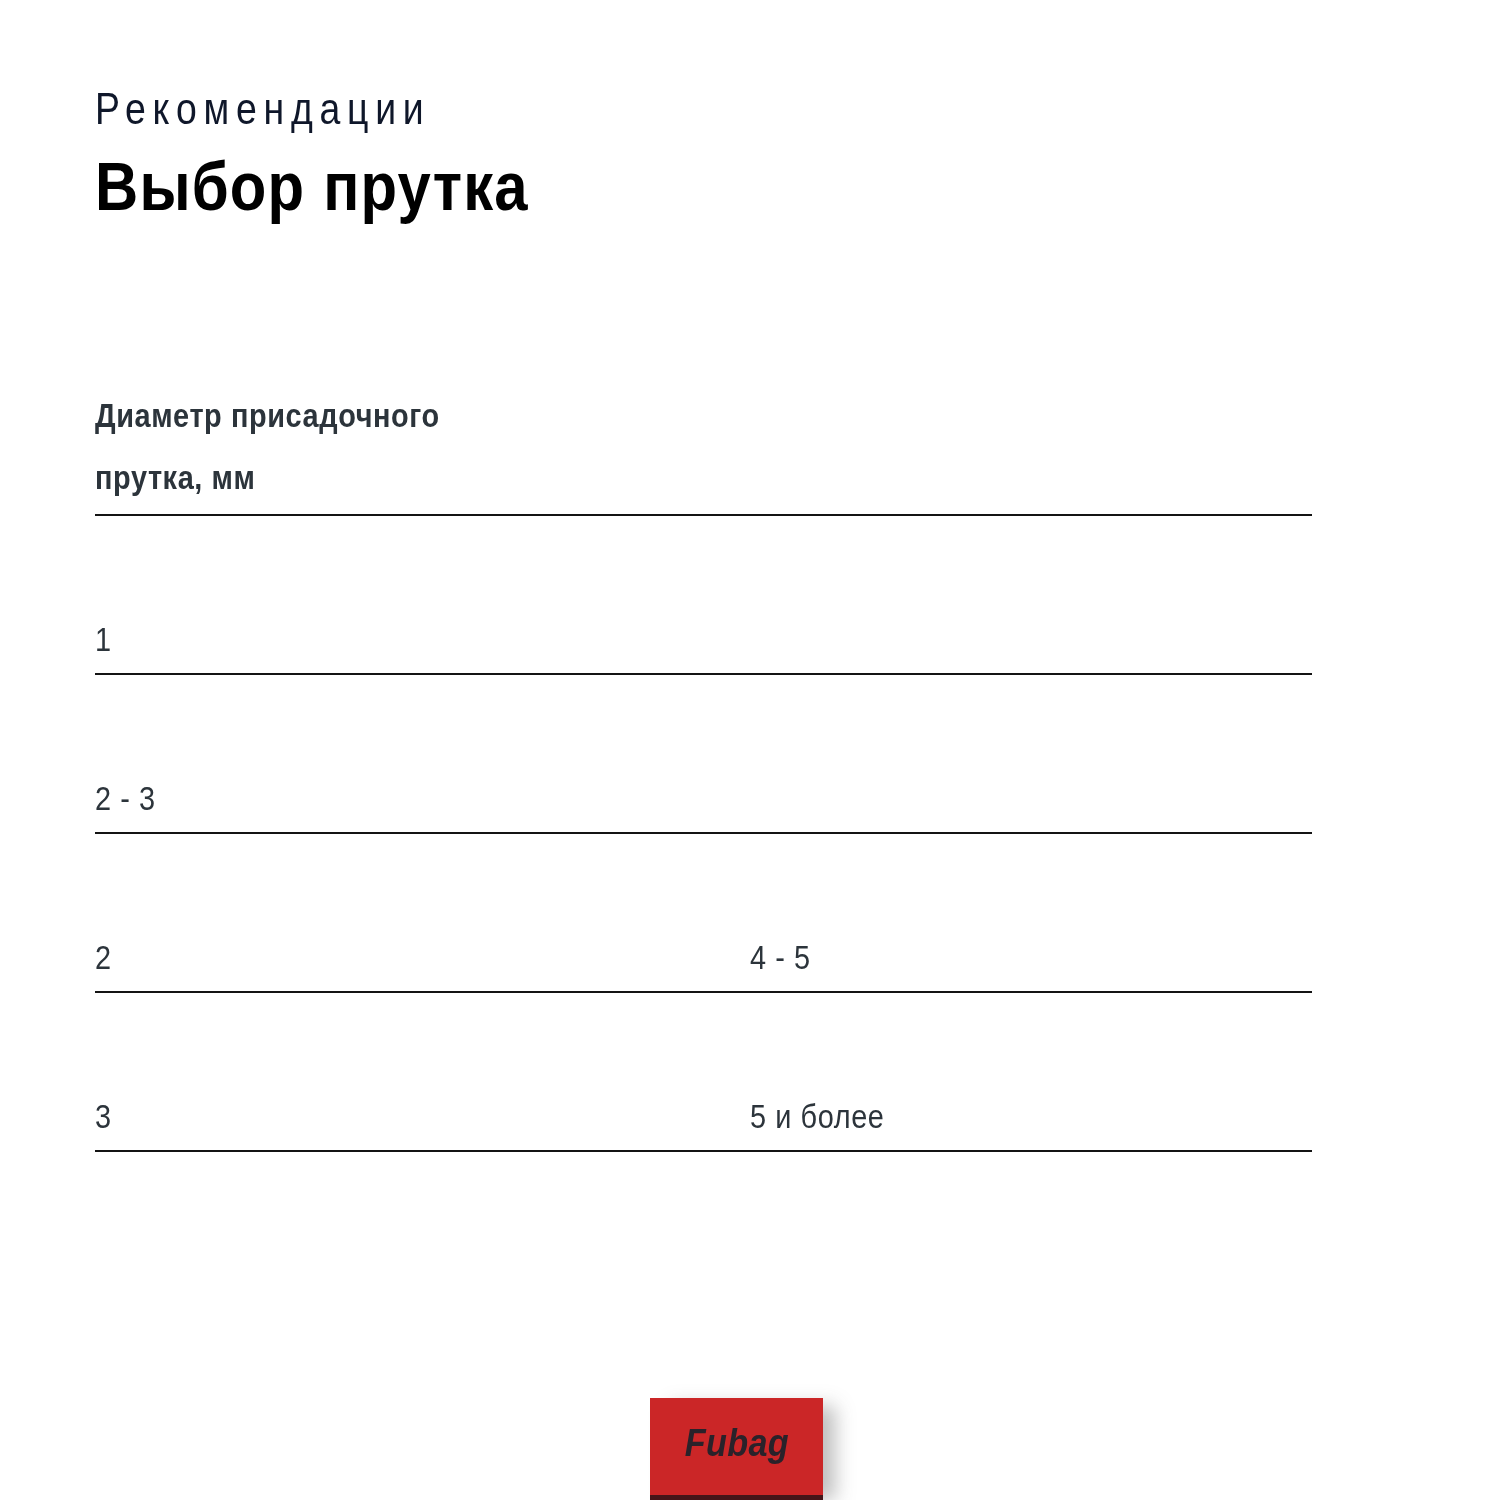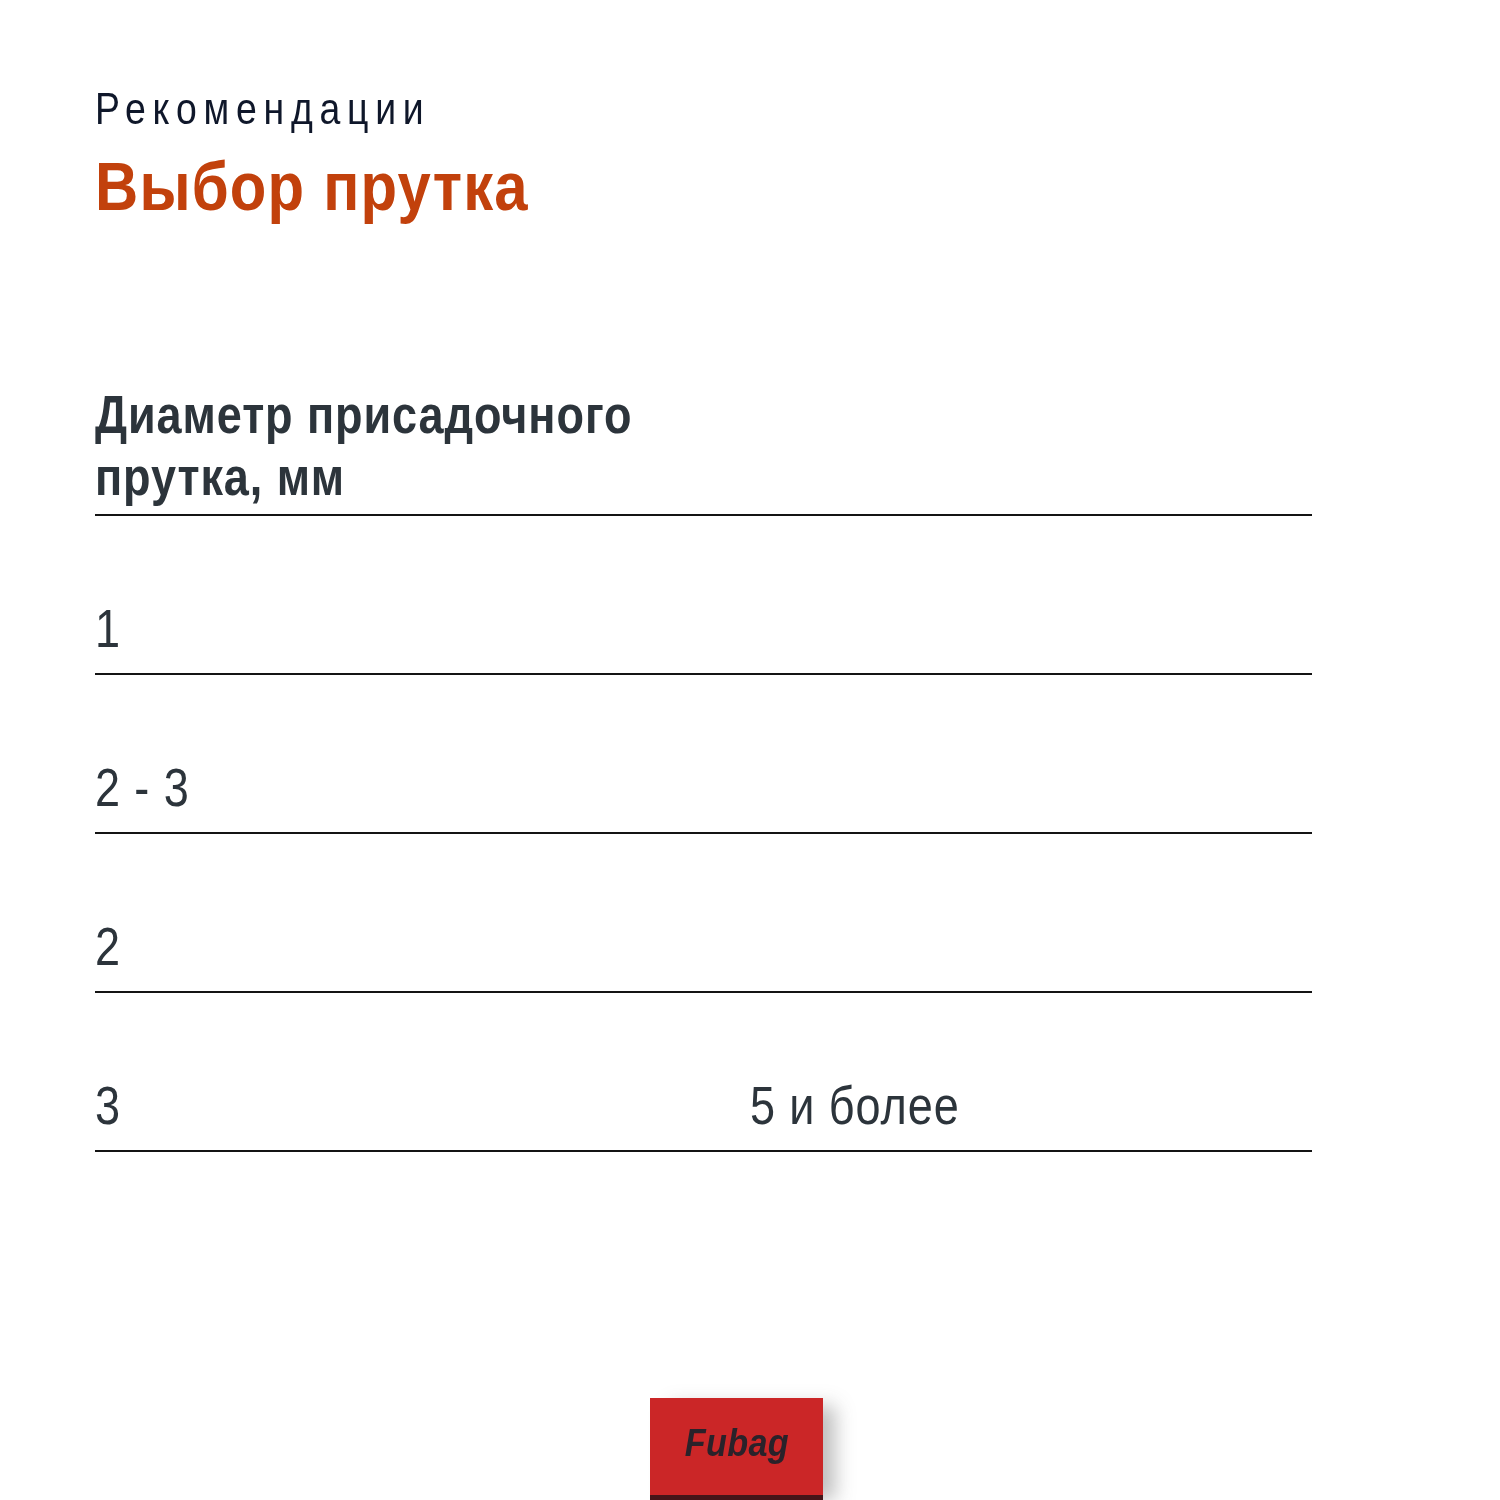--- a/index.html
+++ b/index.html
@@ -22,29 +22,29 @@
     position: absolute; left: 95px; top: 84px;
     font-size: 44px; font-weight: 400;
     letter-spacing: 0.18em;
     color: #0f172a;
     white-space: nowrap;
   }
   .title {
     position: absolute; left: 95px; top: 147px;
     font-size: 68px; font-weight: 700;
     letter-spacing: 0.02em;
-    color: #c2410c;
+    color: #000000;
     white-space: nowrap;
   }
 
   .table {
     position: absolute; left: 95px; top: 384px;
     width: 1217px;
     color: #2c343b;
-    font-size: 53px;
+    font-size: 34px;
   }
   .thead {
     display: flex;
     font-weight: 700;
     line-height: 62px;
     letter-spacing: 0.02em;
     padding-bottom: 6px;
     border-bottom: 2px solid #141414;
   }
   .c1 { width: 655px; flex: 0 0 655px; }
@@ -111,20 +111,23 @@
     <div class="trow">
       <div class="c2">
         <span class="cx">2 - 3</span>
       </div>
     </div>
 
     <div class="trow">
       <div class="c1">
         <span class="cx">2</span>
       </div>
+      <div class="c2">
+        <span class="cx">4 - 5</span>
+      </div>
     </div>
 
     <div class="trow">
       <div class="c1">
         <span class="cx">3</span>
       </div>
       <div class="c2">
         <span class="cx">5 и более</span>
       </div>
     </div>

